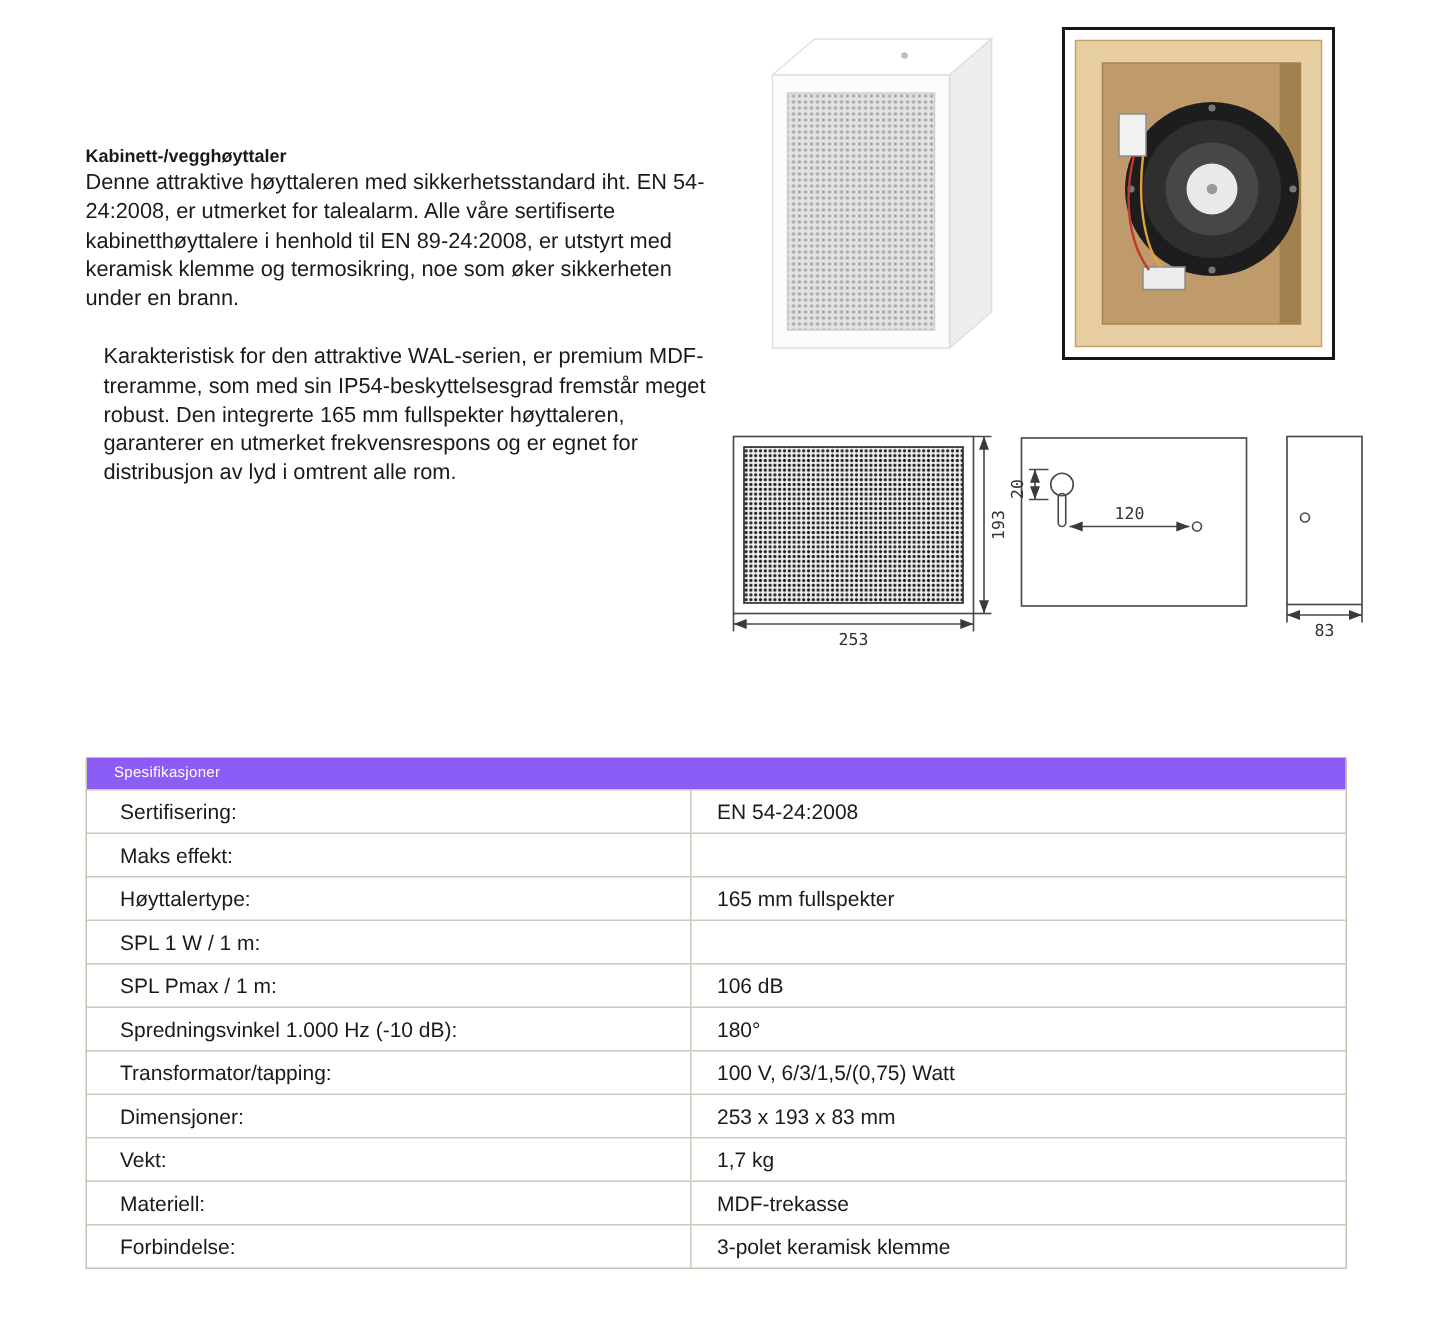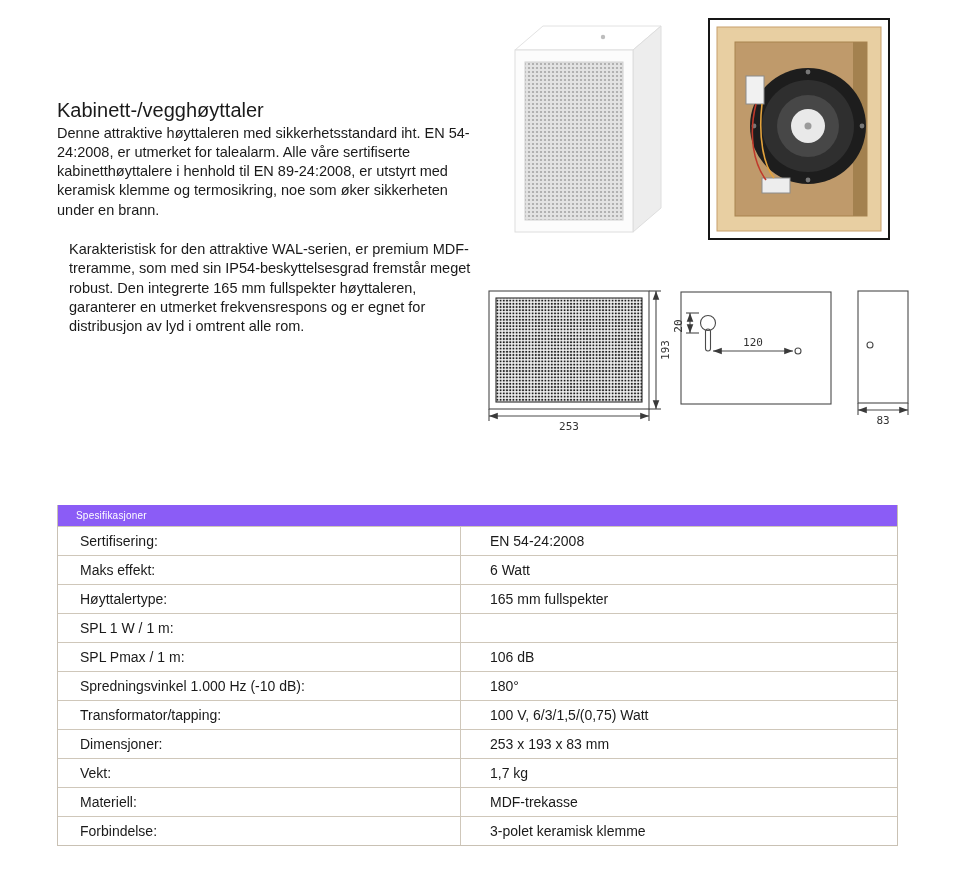--- a/index.html
+++ b/index.html
@@ -3,35 +3,35 @@
 <meta charset="utf-8">
 <style>
   html,body{margin:0;padding:0;}
   body{
     width:954px;height:881px;position:relative;overflow:hidden;
     background:#ffffff;color:#1a1a1a;
     font-family:"Liberation Sans", sans-serif;
   }
   
   .intro{position:absolute;left:57px;top:97px;width:418px;font-size:14.5px;line-height:1.33;}
-  .intro h1{font-size:20px;font-weight:normal;margin:0;}
+  .intro h1{font-size:12px;font-weight:bold;margin:0;}
   .intro p{margin:0;}
   .intro p.second{margin-top:20px;margin-left:12px;}
   
   .photo1{position:absolute;left:503px;top:14px;}
   .photo2{position:absolute;left:708px;top:18px;}
   
   .drawings{position:absolute;left:483px;top:283px;}
   .drawings text{font-family:"DejaVu Sans Mono","Liberation Mono",monospace;font-size:11px;fill:#333;}
   
   .spec{position:absolute;left:57px;top:505px;width:841px;font-size:14px;
         border:1px solid #c9c1b4;border-top:none;box-sizing:border-box;background:#fff;}
   .spec-header{background:#8b5cf6;color:#ffffff;font-size:10px;
         padding:5px 0 5px 18px;letter-spacing:.2px;}
-  .spec-row{display:flex;border-top:1px solid #cfc7ba;height:28px;align-items:stretch;gap:12px;}
+  .spec-row{display:flex;border-top:1px solid #cfc7ba;height:28px;align-items:stretch;}
   .spec-label{width:403px;box-sizing:border-box;padding-left:22px;display:flex;align-items:center;
         border-right:1px solid #cfc7ba;}
   .spec-value{flex:1;padding-left:17px;display:flex;align-items:center;}
 </style>
 </head>
 <body>
 
 <div class="intro">
   <h1>Kabinett-/vegghøyttaler</h1>
   <p>Denne attraktive høyttaleren med sikkerhetsstandard iht. EN 54-24:2008, er utmerket for talealarm. Alle våre sertifiserte kabinetthøyttalere i henhold til EN 89-24:2008, er utstyrt med keramisk klemme og termosikring, noe som øker sikkerheten under en brann.</p>
@@ -139,21 +139,20 @@
 
 <div class="spec">
   <div class="spec-header">Spesifikasjoner</div>
 
   <div class="spec-row">
     <div class="spec-label">Sertifisering:</div>
     <div class="spec-value">EN 54-24:2008</div>
   </div>
   <div class="spec-row">
     <div class="spec-label">Maks effekt:</div>
-    <div class="spec-value">6 Watt</div>
   </div>
   <div class="spec-row">
     <div class="spec-label">Høyttalertype:</div>
     <div class="spec-value">165 mm fullspekter</div>
   </div>
   <div class="spec-row">
     <div class="spec-label">SPL 1 W / 1 m:</div>
   </div>
   <div class="spec-row">
     <div class="spec-label">SPL Pmax / 1 m:</div>

